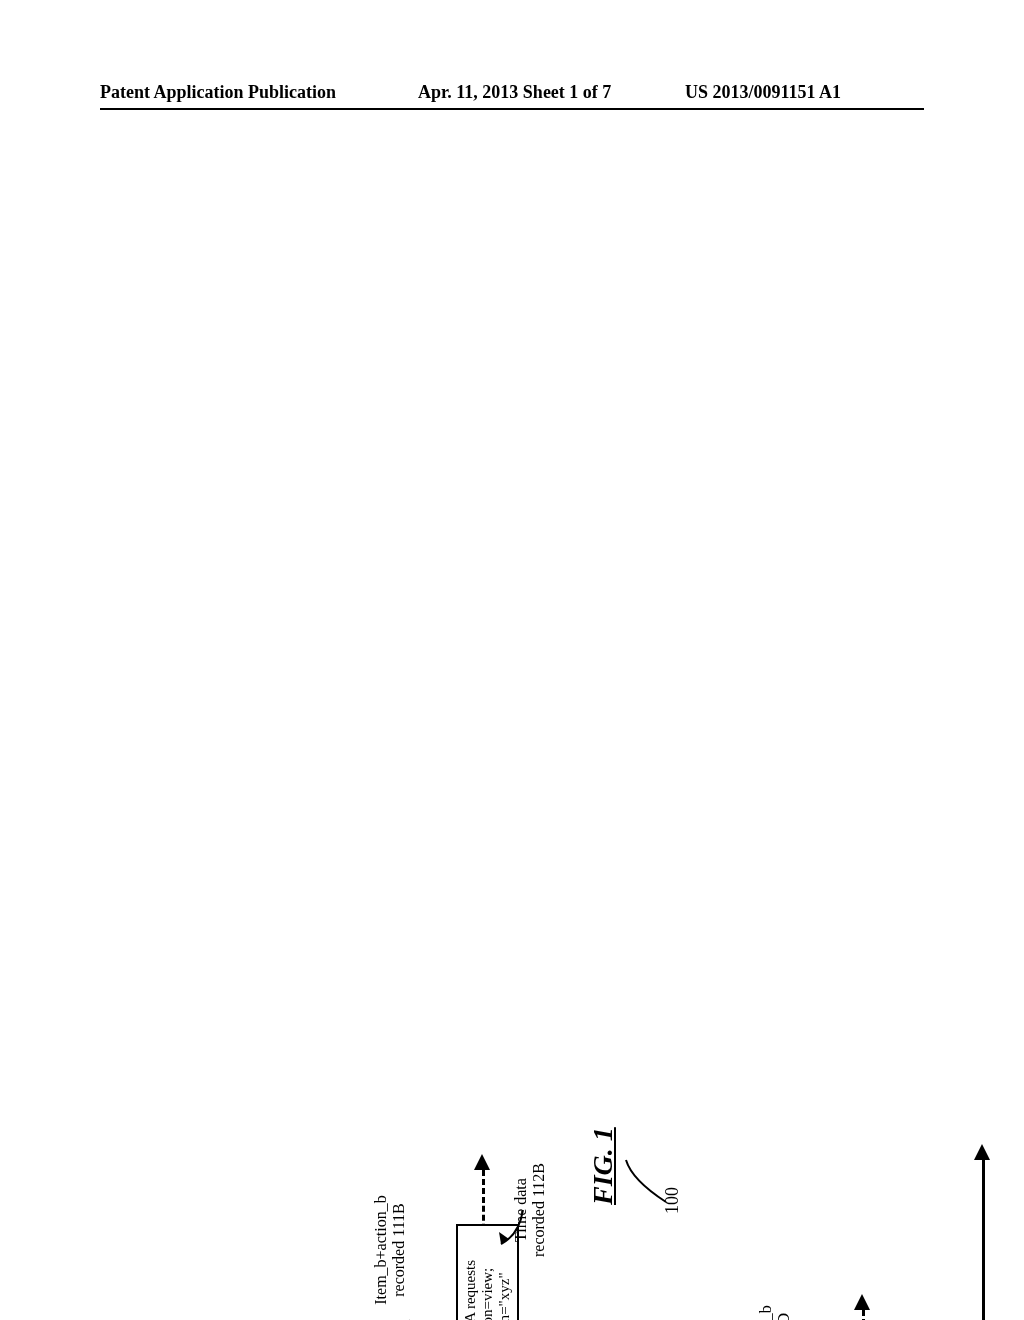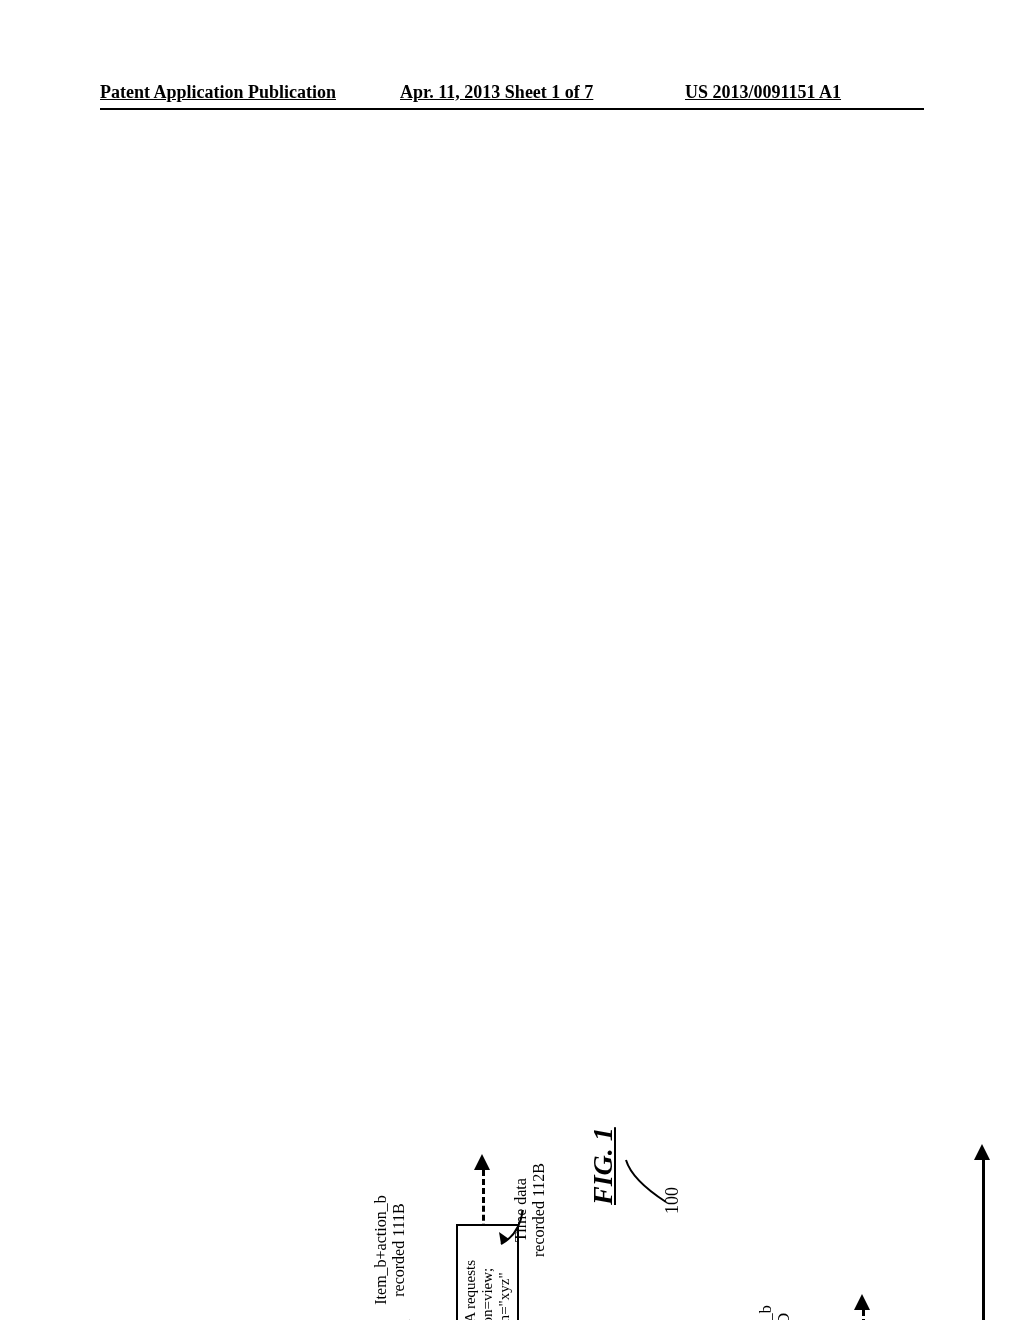--- a/index.html
+++ b/index.html
@@ -20,24 +20,23 @@
     left: 100px;
     top: 108px;
     width: 824px;
     border-top: 2px solid #000;
   }
   .hdr-left, .hdr-mid, .hdr-right {
     position: absolute;
     top: 82px;
     font-size: 18px;
     font-weight: bold;
-    text-decoration: underline;
   }
   .hdr-left  { left: 100px; }
-  .hdr-mid   { left: 400px; text-align: right; }
+  .hdr-mid   { left: 418px; text-align: right; }
   .hdr-right { left: 685px; text-align: right; }
 
   
   .figwrap {
     position: absolute;
     left: 512px;
     top: 720px;
     transform: rotate(-90deg);
     transform-origin: center center;
   }

